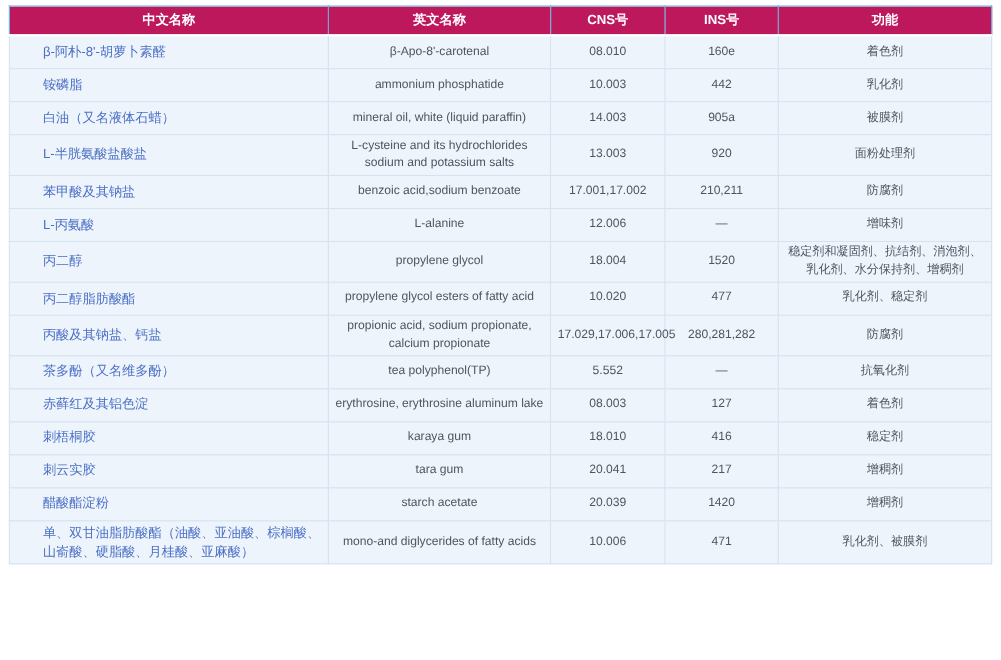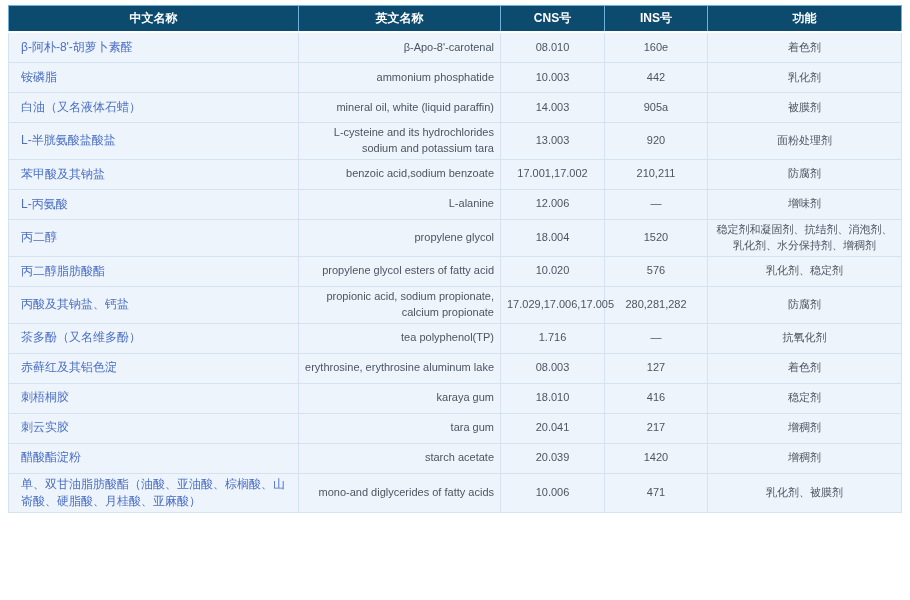--- a/index.html
+++ b/index.html
@@ -10,33 +10,33 @@
   }
   .page{position:absolute;left:0;top:0;width:910px;height:600px;overflow:hidden;}
   table.additives{
     position:absolute;left:8px;top:5px;width:893px;
     border-collapse:collapse;table-layout:fixed;
     border:1px solid #cddcec;
   }
   col.c1{width:290px;} col.c2{width:202px;} col.c3{width:104px;}
   col.c4{width:103px;} col.c5{width:194px;}
   thead th{
-    background:#0c4a6e;color:#ffffff;font-weight:bold;font-size:12px;
+    background:#be185d;color:#ffffff;font-weight:bold;font-size:12px;
     height:23px;padding:1px 4px;text-align:center;
     border:1px solid #6db0dd;border-bottom:2px solid #ffffff;
   }
   tbody td{
     background:#eef4fb;border:1px solid #d5e2f0;
     font-size:11px;color:#4d5560;text-align:center;vertical-align:middle;
     height:25px;padding:2px 6px;line-height:1.45;
   }
   tbody td.cn{
-    text-align:left;padding-left:12px;color:#4a6fc5;font-size:12px;
+    text-align:left;padding-left:30px;color:#4a6fc5;font-size:12px;
   }
-  tbody td.en{color:#4d5560;text-align:right;}
+  tbody td.en{color:#4d5560;}
   .watermark{
     position:absolute;left:535px;top:522px;width:380px;
     font-size:46px;font-weight:bold;letter-spacing:1px;white-space:nowrap;
     color:rgba(255,255,255,0.82);z-index:5;pointer-events:none;
   }
 </style>
 </head>
 <body>
 
 <div class="page">
@@ -81,21 +81,21 @@
         <tr>
           <td class="cn">白油（又名液体石蜡）</td>
           <td class="en">mineral oil, white (liquid paraffin)</td>
           <td class="num">14.003</td>
           <td class="num">905a</td>
           <td class="func">被膜剂</td>
         </tr>
 
         <tr>
           <td class="cn">L-半胱氨酸盐酸盐</td>
-          <td class="en">L-cysteine and its hydrochlorides sodium and potassium tara</td>
+          <td class="en">L-cysteine and its hydrochlorides sodium and potassium salts</td>
           <td class="num">13.003</td>
           <td class="num">920</td>
           <td class="func">面粉处理剂</td>
         </tr>
 
         <tr>
           <td class="cn">苯甲酸及其钠盐</td>
           <td class="en">benzoic acid,sodium benzoate</td>
           <td class="num">17.001,17.002</td>
           <td class="num">210,211</td>
@@ -116,36 +116,36 @@
           <td class="en">propylene glycol</td>
           <td class="num">18.004</td>
           <td class="num">1520</td>
           <td class="func">稳定剂和凝固剂、抗结剂、消泡剂、乳化剂、水分保持剂、增稠剂</td>
         </tr>
 
         <tr>
           <td class="cn">丙二醇脂肪酸酯</td>
           <td class="en">propylene glycol esters of fatty acid</td>
           <td class="num">10.020</td>
-          <td class="num">576</td>
+          <td class="num">477</td>
           <td class="func">乳化剂、稳定剂</td>
         </tr>
 
         <tr>
           <td class="cn">丙酸及其钠盐、钙盐</td>
           <td class="en">propionic acid, sodium propionate, calcium propionate</td>
           <td class="num">17.029,17.006,17.005</td>
           <td class="num">280,281,282</td>
           <td class="func">防腐剂</td>
         </tr>
 
         <tr>
           <td class="cn">茶多酚（又名维多酚）</td>
           <td class="en">tea polyphenol(TP)</td>
-          <td class="num">1.716</td>
+          <td class="num">5.552</td>
           <td class="num">—</td>
           <td class="func">抗氧化剂</td>
         </tr>
 
 
         <tr>
           <td class="cn">赤藓红及其铝色淀</td>
           <td class="en">erythrosine, erythrosine aluminum lake</td>
           <td class="num">08.003</td>
           <td class="num">127</td>

